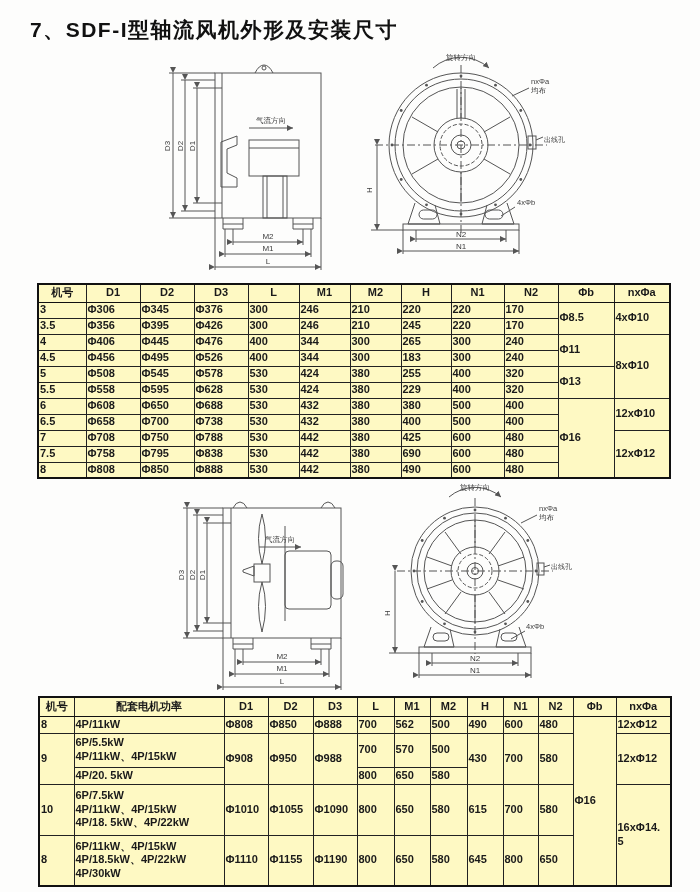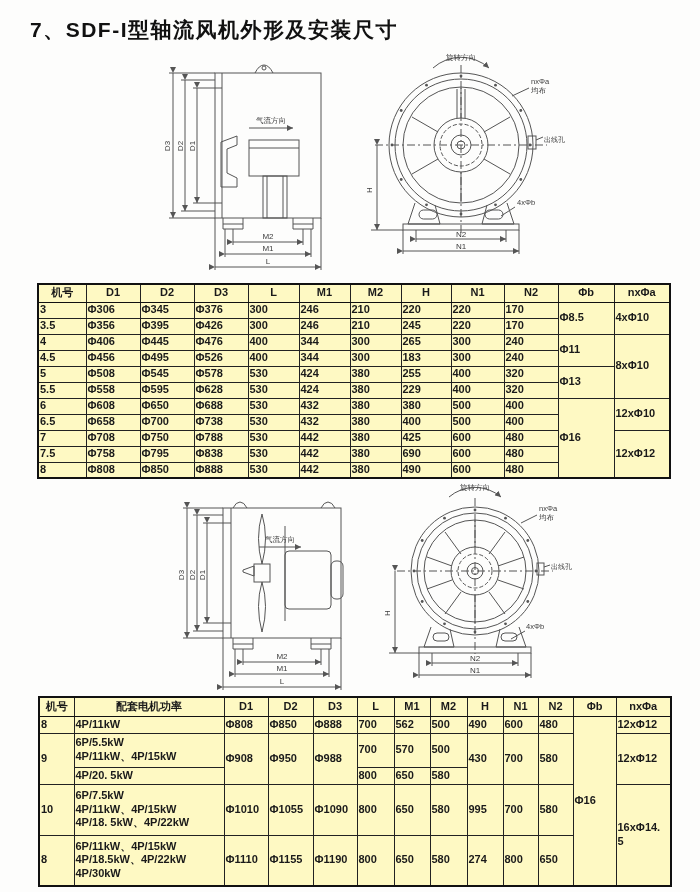--- a/index.html
+++ b/index.html
@@ -508,34 +508,34 @@
         <td>10</td>
         <td>6P/7.5kW
 4P/11kW、4P/15kW
 4P/18. 5kW、4P/22kW</td>
         <td>Φ1010</td>
         <td>Φ1055</td>
         <td>Φ1090</td>
         <td>800</td>
         <td>650</td>
         <td>580</td>
-        <td>995</td>
+        <td>615</td>
         <td>700</td>
         <td>580</td>
         <td rowspan="2">16xΦ14. 5</td>
       </tr>
       <tr>
         <td>8</td>
         <td>6P/11kW、4P/15kW
 4P/18.5kW、4P/22kW
 4P/30kW</td>
         <td>Φ1110</td>
         <td>Φ1155</td>
         <td>Φ1190</td>
         <td>800</td>
         <td>650</td>
         <td>580</td>
-        <td>274</td>
+        <td>645</td>
         <td>800</td>
         <td>650</td>
       </tr>
     </tbody>
 </table>
 
 </body></html>

